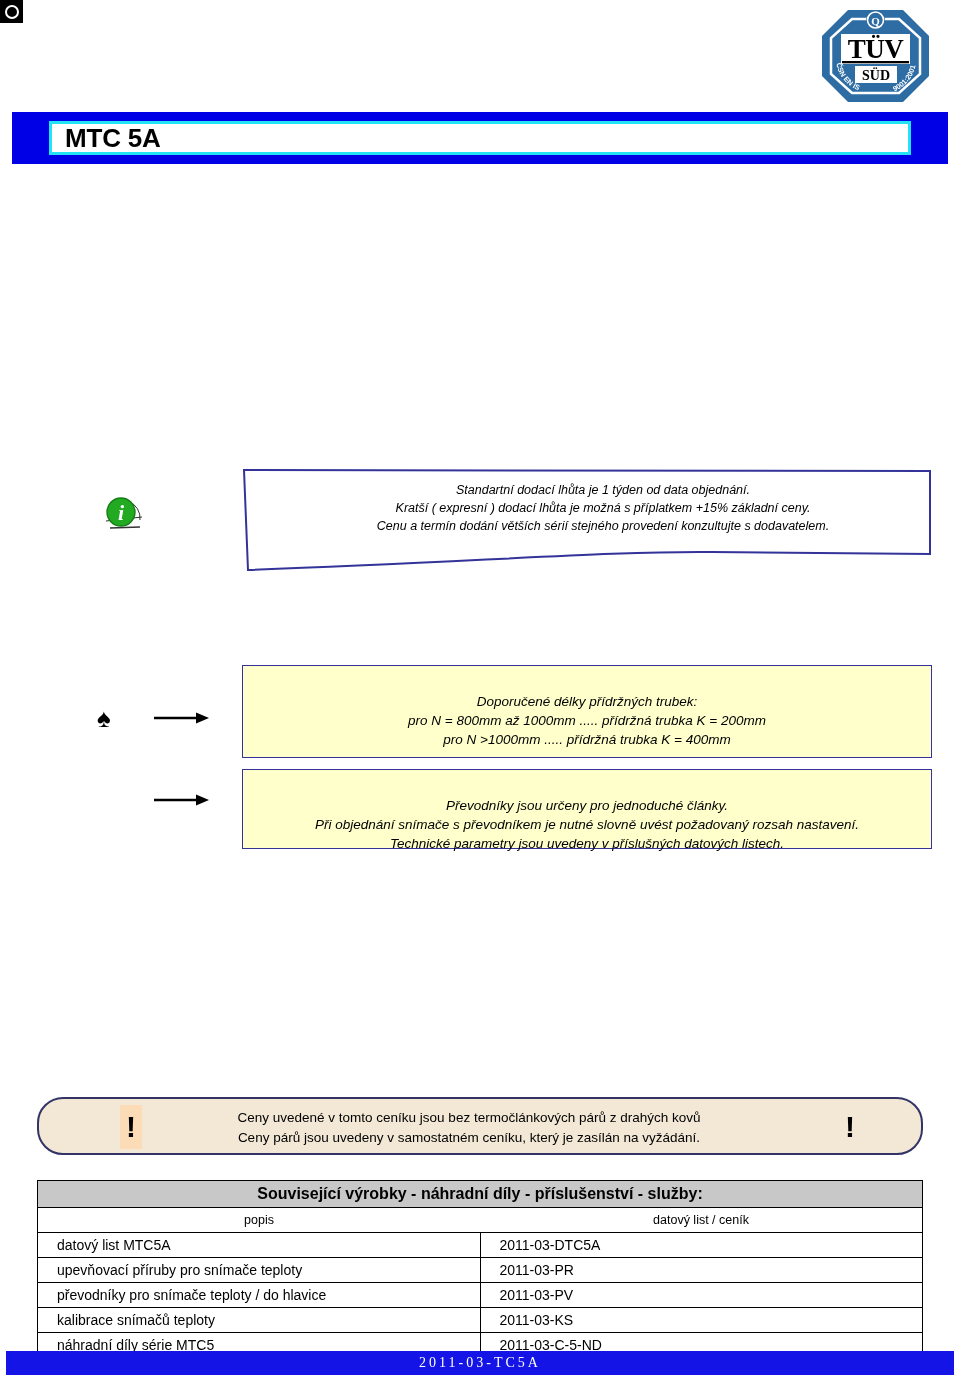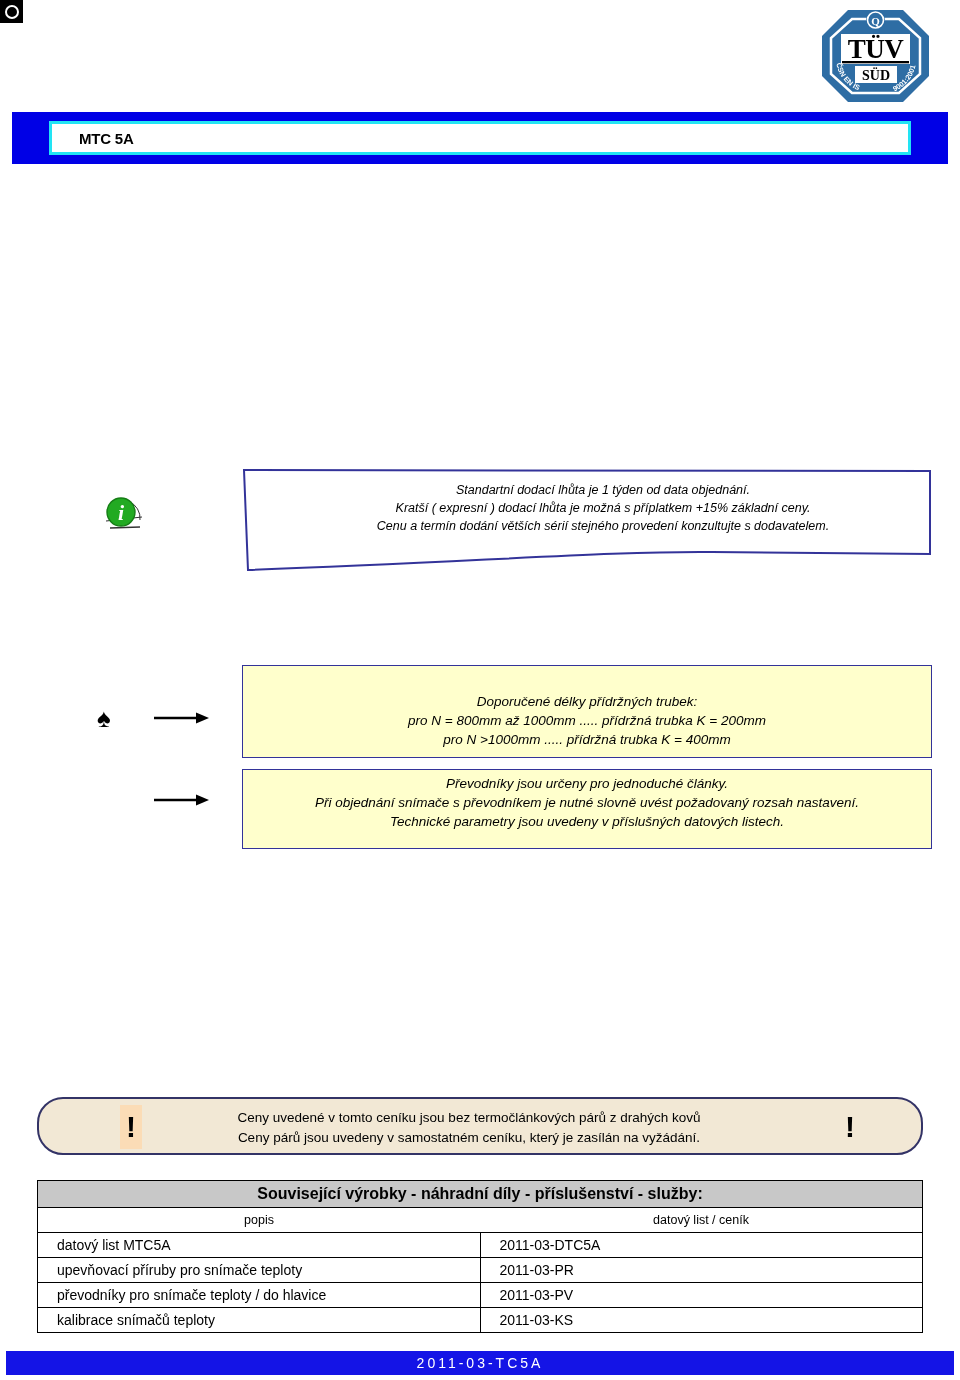--- a/index.html
+++ b/index.html
@@ -42,24 +42,24 @@
     right: 37px;
     height: 34px;
     background: #ffffff;
     border: 3px solid #22e4f4;
     box-sizing: border-box;
     display: flex;
     align-items: center;
     white-space: nowrap;
   }
   #title-code {
-    font-size: 15px;
+    font-size: 26px;
     font-weight: bold;
     letter-spacing: -0.2px;
-    padding-left: 27px;
+    padding-left: 13px;
   }
   #title-text {
     font-size: 21px;
     font-weight: bold;
     letter-spacing: -0.2px;
     padding-left: 44px;
   }
 
   
   #info-icon {
@@ -106,21 +106,21 @@
     line-height: 19px;
     padding-top: 26px;
   }
   #conv-box {
     left: 242px;
     top: 769px;
     width: 690px;
     height: 80px;
     font-size: 13.5px;
     line-height: 19px;
-    padding-top: 4px;
+    padding-top: 26px;
   }
 
   
   .marker {
     position: absolute;
     font-size: 26px;
     line-height: 1;
   }
   #spade-icon { left: 97px; top: 705px; }
   #circle-icon {
@@ -238,20 +238,21 @@
     top: 1351px;
     width: 948px;
     height: 24px;
     background: #1414e6;
     color: #ffffff;
     font-size: 14px;
     letter-spacing: 3px;
     display: flex;
     align-items: center;
     justify-content: center;
+    font-family: Liberation Serif, serif;
   }
 </style>
 </head>
 <body>
 
 <div id="tuv-logo">
   <svg viewBox="0 0 115 100" width="115" height="100">
     <polygon points="30,4 85,4 111,30 111,70 85,96 30,96 4,70 4,30" fill="#2e6da4" stroke="none"></polygon>
     <polygon points="34,13 81,13 102,32 102,68 81,87 34,87 13,68 13,32" fill="none" stroke="#ffffff" stroke-width="2.5"></polygon>
     <circle cx="57.5" cy="14" r="9.5" fill="#2e6da4"></circle>
@@ -351,18 +352,22 @@
       <td class="col-code">2011-03-PR</td>
     </tr>
     <tr>
       <td class="col-desc">převodníky pro snímače teploty / do hlavice</td>
       <td class="col-code">2011-03-PV</td>
     </tr>
     <tr>
       <td class="col-desc">kalibrace snímačů teploty</td>
       <td class="col-code">2011-03-KS</td>
     </tr>
+    <tr>
+      <td class="col-desc">náhradní díly série MTC5</td>
+      <td class="col-code">2011-03-C-5-ND</td>
+    </tr>
   </tbody>
 </table>
 
 <div id="footer-bar">
   <span>2011-03-TC5A</span>
 </div>
 
 </body></html>

